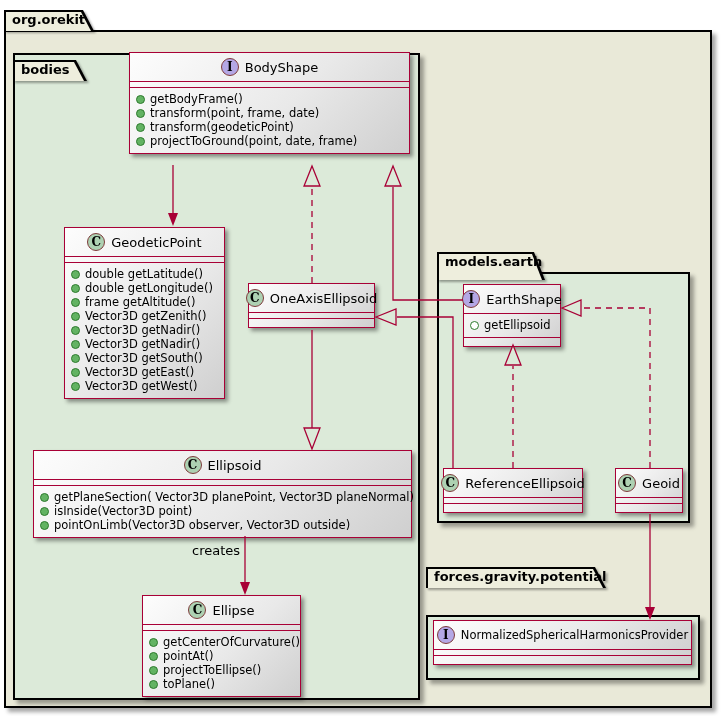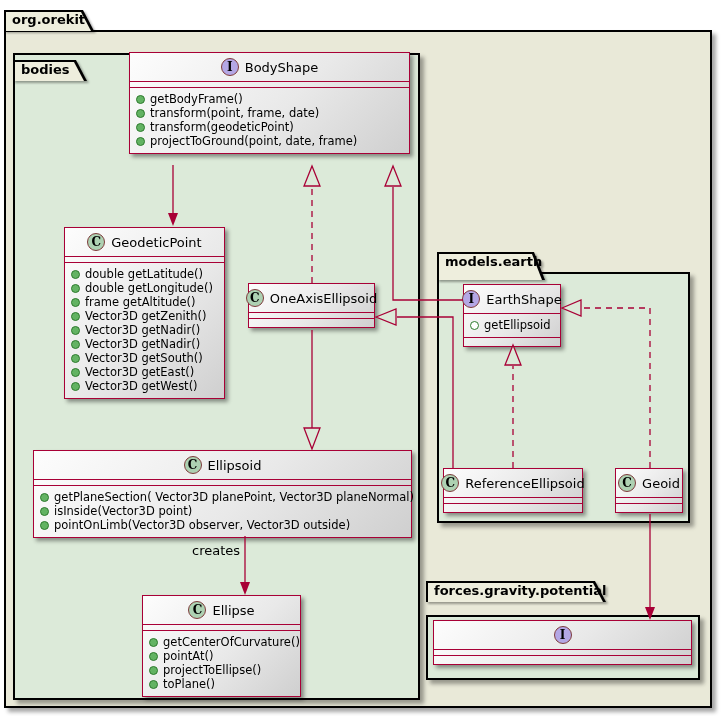--- a/index.html
+++ b/index.html
@@ -73,21 +73,21 @@
   </div>
 
   <div class="pbody" style="left:437px;top:272px;width:253px;height:251px;background:#dcead9;"></div>
   <div class="ptab" style="left:437px;top:252px;width:108px;height:28px;">
     <div class="tab-bg"></div>
     <div class="tab-fill"></div>
     <div class="tab-label">models.earth</div>
   </div>
 
   <div class="pbody" style="left:426px;top:615px;width:274px;height:65px;background:#dcead9;"></div>
-  <div class="ptab" style="left:426px;top:581px;width:180px;height:21px;">
+  <div class="ptab" style="left:426px;top:567px;width:180px;height:21px;">
     <div class="tab-bg"></div>
     <div class="tab-fill"></div>
     <div class="tab-label">forces.gravity.potential</div>
   </div>
 
   <div class="cls" style="left:129px;top:52px;width:281px;">
     <div class="c-title">
       <span class="badge if">I</span>
       <span class="c-name italic">BodyShape</span>
     </div>
@@ -243,20 +243,21 @@
       <div class="m">
           <span class="dot"></span>
           <span>toPlane()</span>
         </div>
     </div>
   </div>
 
   <div class="cls" style="left:433px;top:620px;width:259px;">
     <div class="c-title">
       <span class="badge if">I</span>
+      <span class="c-name italic small-title">NormalizedSphericalHarmonicsProvider</span>
     </div>
     <div class="c-strip"></div>
     <div class="c-strip last"></div>
   </div>
 
   <svg id="edges" width="722" height="716" viewBox="0 0 722 716">
 
     <g stroke="#A80036" stroke-width="1.3">
       <line x1="173" y1="165" x2="173" y2="215"></line>
       <polygon points="173,226 168,213 178,213" fill="#A80036" stroke="none"></polygon>

